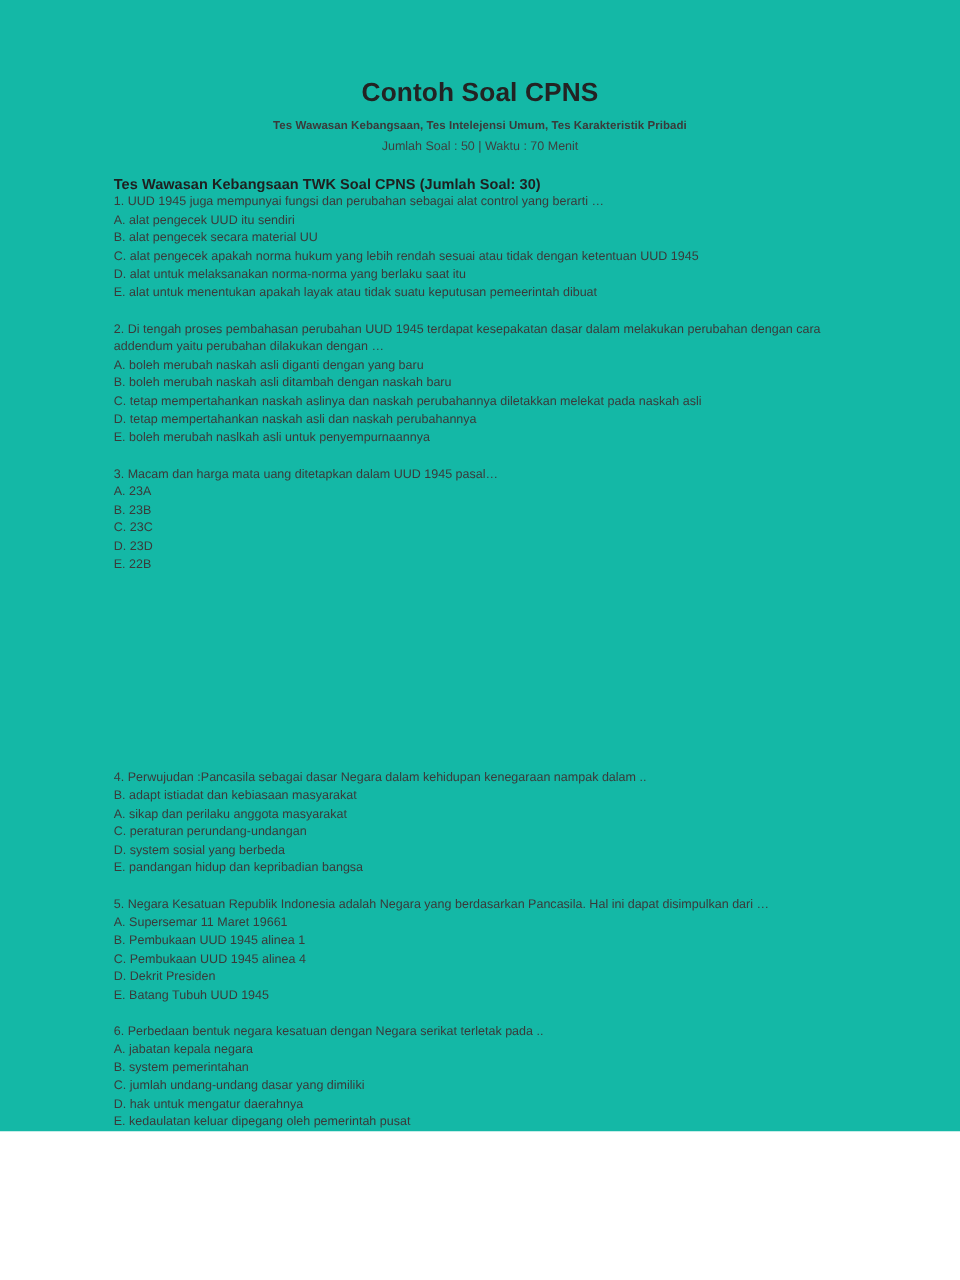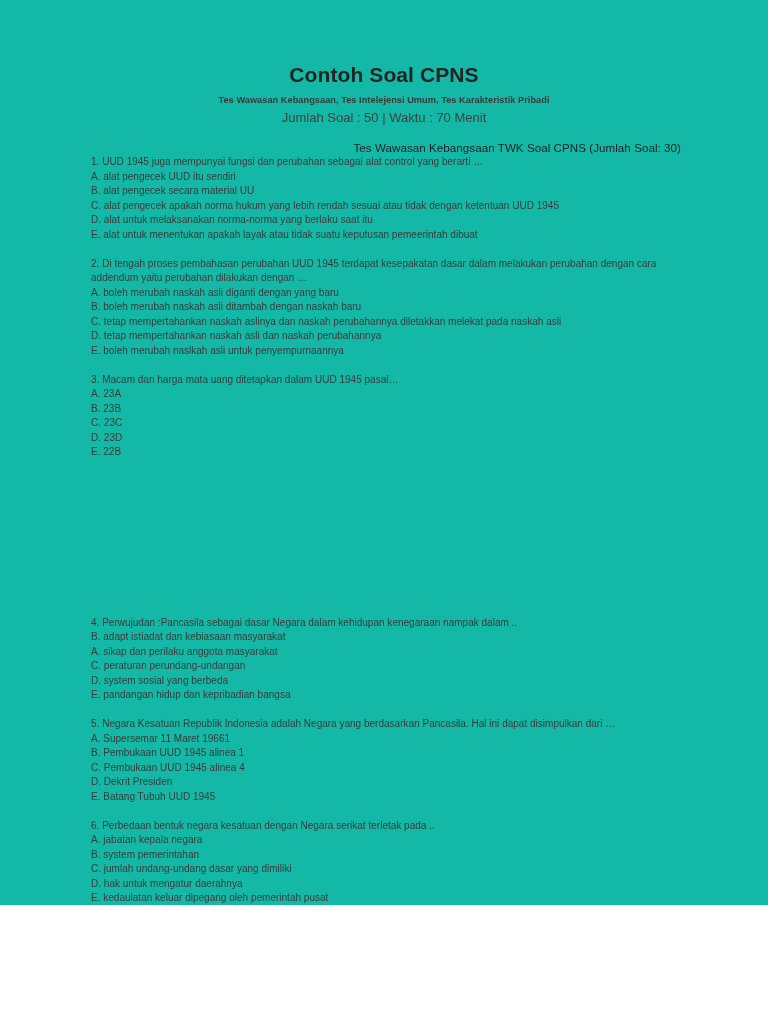--- a/index.html
+++ b/index.html
@@ -40,42 +40,41 @@
   .doc-subtitle {
     font-size: 9.2px;
     font-weight: bold;
     color: #3a3a3a;
     line-height: 16px;
     margin: 4px 0 0 0;
     letter-spacing: 0.05px;
     text-align: center;
   }
   .doc-meta {
-    font-size: 13px;
+    font-size: 10px;
     font-weight: normal;
     color: #3f3f3f;
     line-height: 17px;
     margin: 1px 0 0 0;
   }
 
   
   .doc-body {
     position: absolute;
     left: 91px;
     top: 140px;
     width: 590px;
   }
   .section-heading {
     font-size: 11.6px;
-    font-weight: normal;
+    font-weight: bold;
     color: #1f1f1f;
     line-height: 15px;
     margin: 0 0 0 0;
     letter-spacing: 0.05px;
-    text-align: right;
   }
 
   .question-block {
     margin: 0;
   }
   .question-block.gap-before {
     margin-top: 14.5px;
   }
   .question-block.big-gap-before {
     margin-top: 156px;

